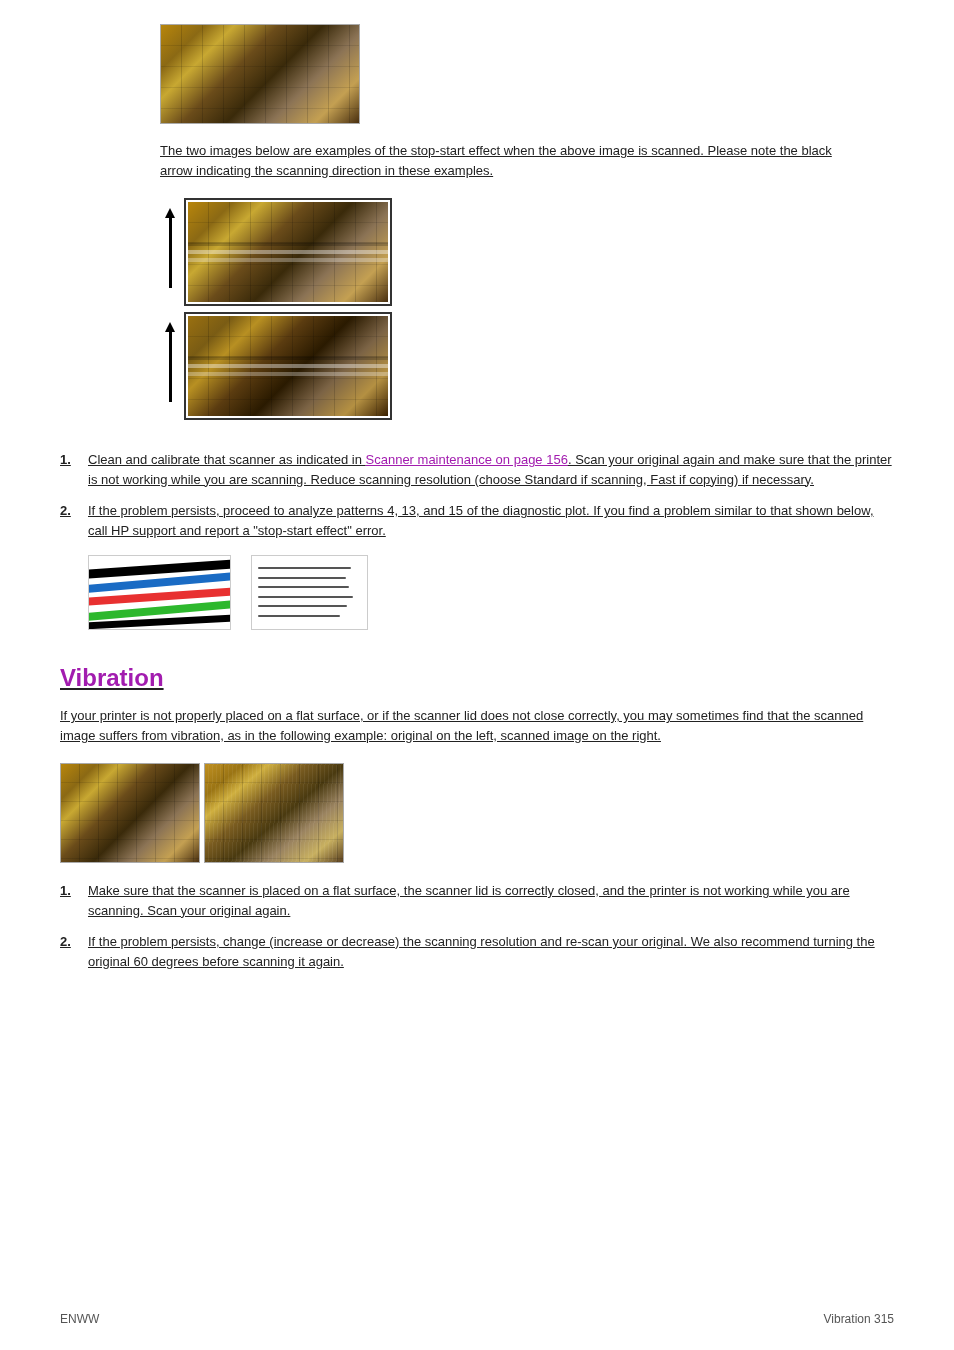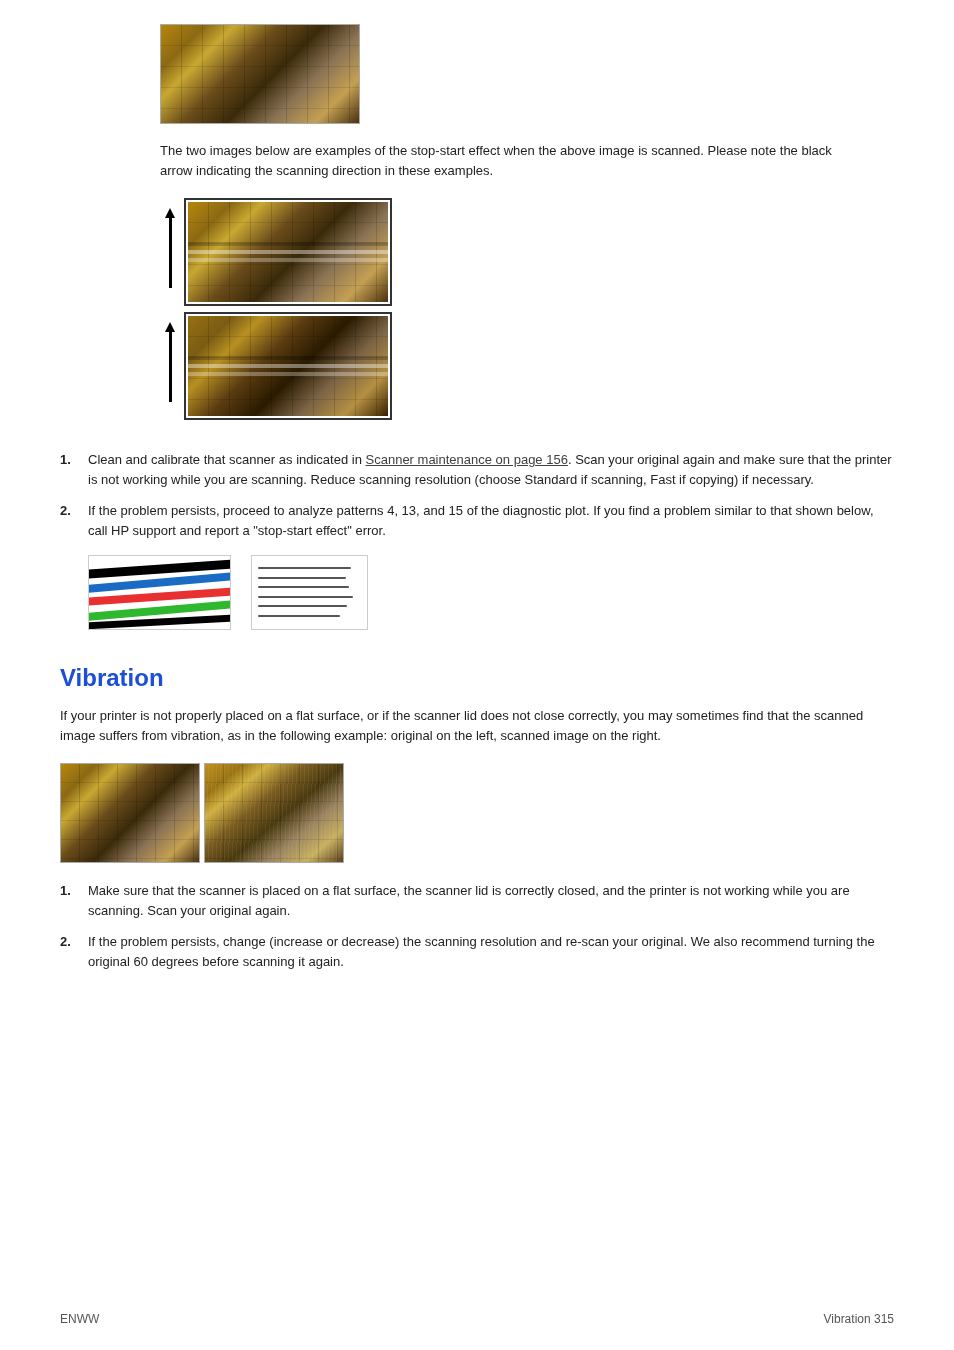--- a/index.html
+++ b/index.html
@@ -8,20 +8,21 @@
       font-family: Arial, Helvetica, sans-serif;
       font-size: 13px;
       color: #222;
       padding: 0;
     }
     .page {
       width: 954px;
       min-height: 1350px;
       padding: 24px 60px 60px 60px;
       position: relative;
+      text-decoration: underline;
     }
     .content-area {
       margin-left: 100px;
       margin-right: 40px;
     }
     .top-image-container {
       margin-bottom: 14px;
     }
     .top-image {
       width: 200px;
@@ -110,21 +111,21 @@
       min-width: 28px;
       color: #222;
       font-size: 13px;
     }
     .list-content {
       flex: 1;
       font-size: 13px;
       line-height: 1.5;
     }
     .link-text {
-      color: #404040;
+      color: #a21caf;
       text-decoration: underline;
     }
 
     
     .diagnostic-image {
       margin: 12px 0 20px 28px;
       width: 280px;
       height: 80px;
       position: relative;
       display: flex;
@@ -148,21 +149,21 @@
       padding: 8px 6px;
     }
     .diag-h-line {
       height: 2px;
       background: #555;
       border-radius: 1px;
     }
 
     
     .vibration-title {
-      color: #1d4ed8;
+      color: #a21caf;
       font-size: 24px;
       font-weight: bold;
       margin-top: 32px;
       margin-bottom: 14px;
     }
     .vibration-images {
       display: flex;
       gap: 4px;
       margin: 14px 0 18px 0;
     }

